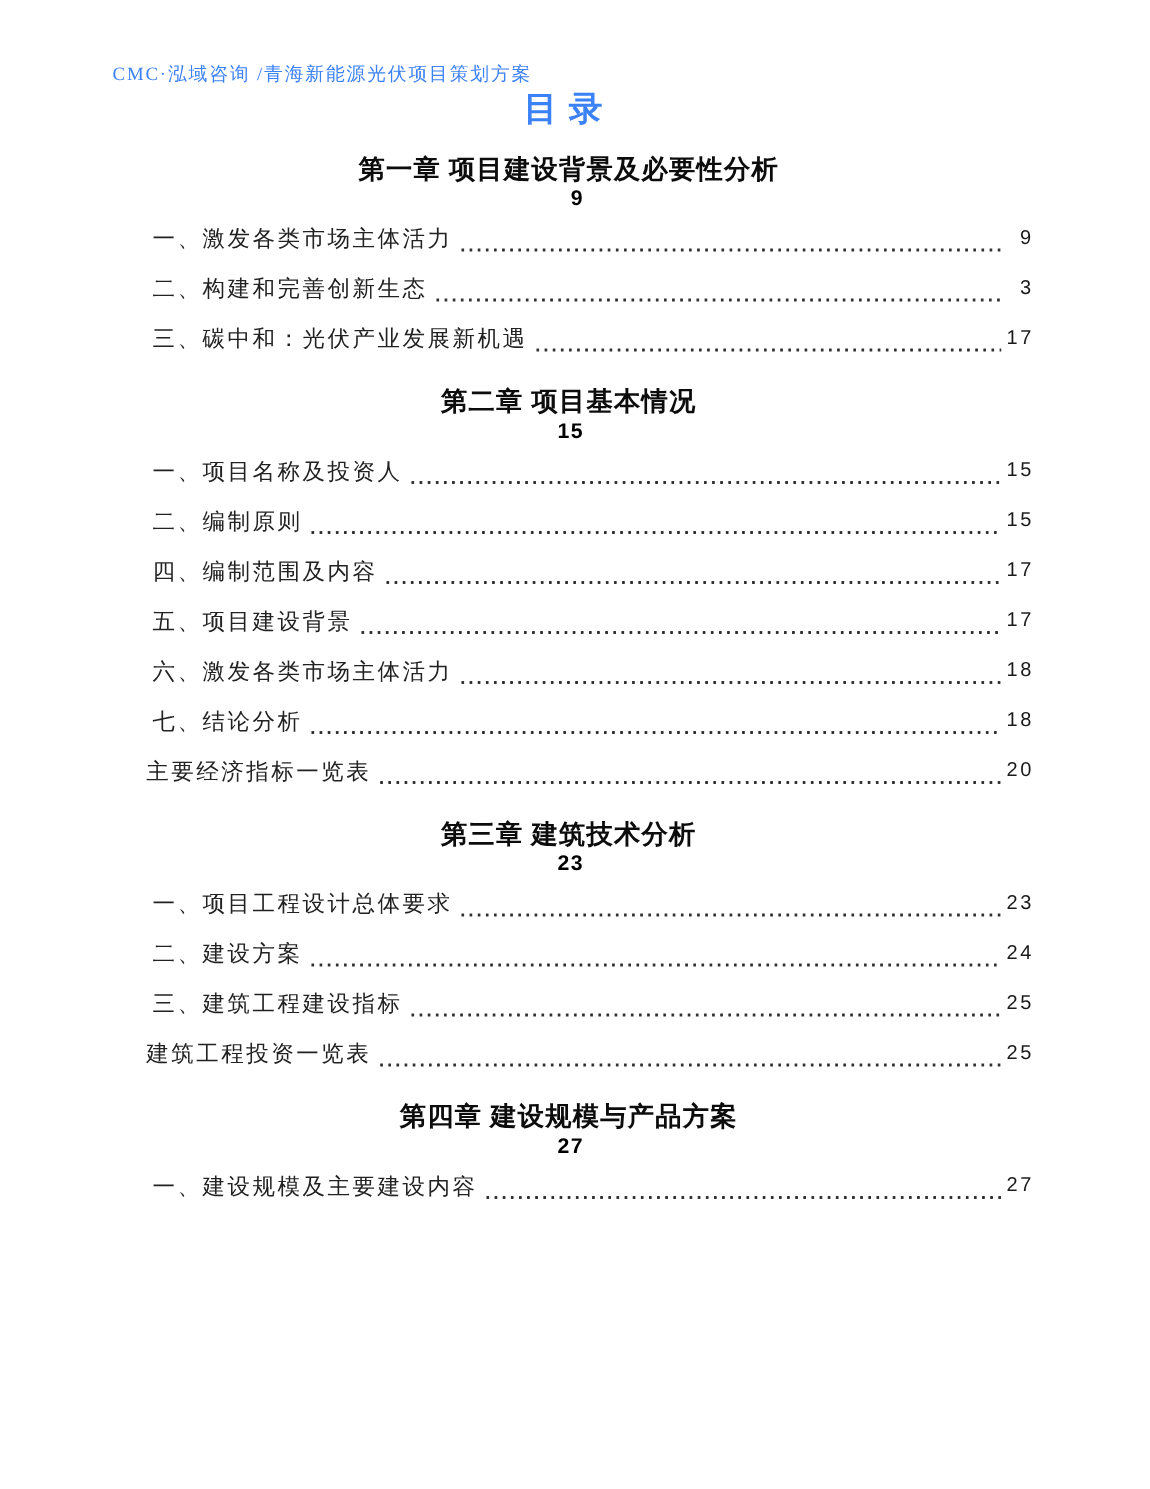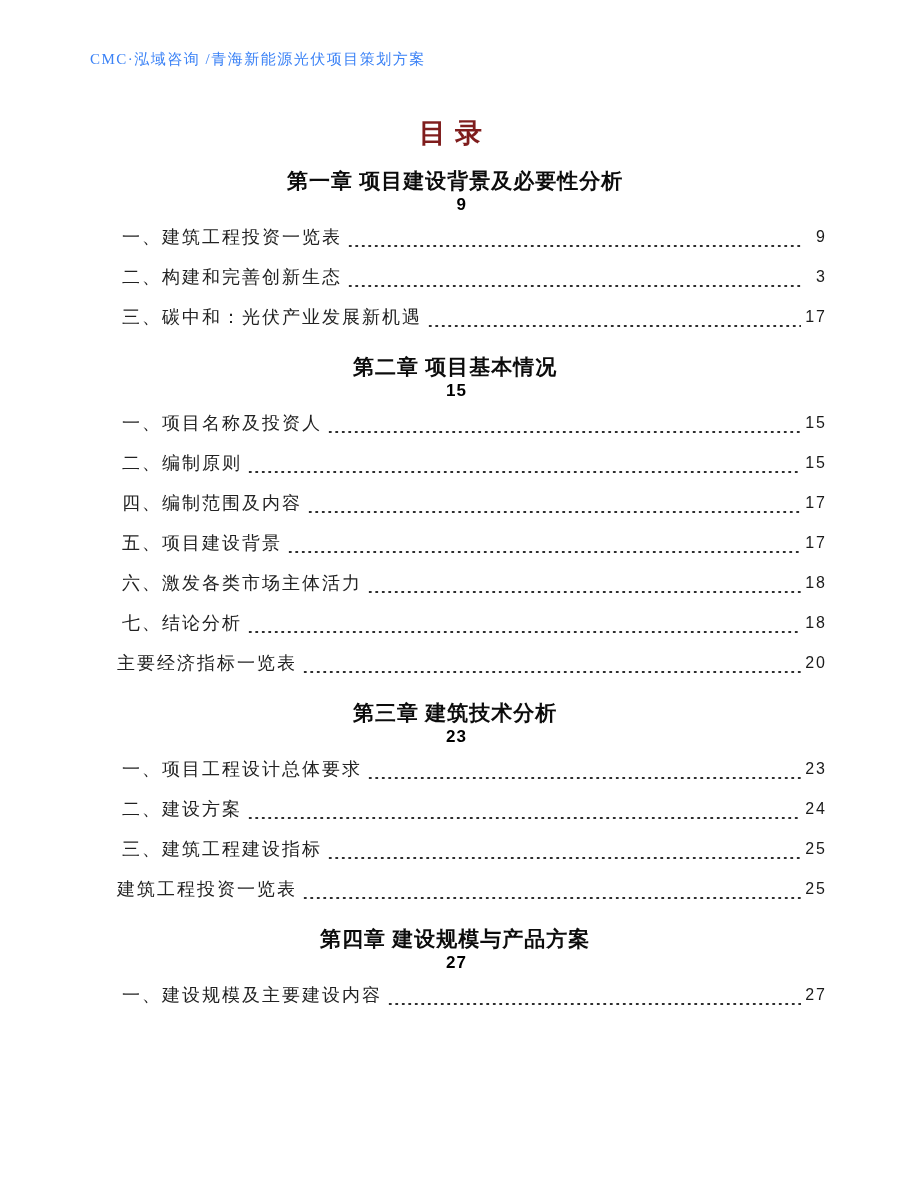--- a/index.html
+++ b/index.html
@@ -21,26 +21,25 @@
   }
   .doc-header {
     padding-left: 7px;
     font-size: 15px;
     letter-spacing: 1.5px;
     color: #3b82f6;
     font-family: "Liberation Serif", serif;
     white-space: nowrap;
   }
   .doc-title {
-    margin-top: 46px;
     text-align: center;
     font-size: 27px;
     font-weight: bold;
     letter-spacing: 9px;
-    color: #7f1d1d;
+    color: #3b82f6;
     font-family: "Liberation Serif", serif;
   }
   .toc {
     margin-top: 12px;
   }
   .row {
     display: flex;
     align-items: center;
     white-space: nowrap;
   }
@@ -108,21 +107,21 @@
 
   <div class="toc">
 
     <div class="row lvl1">
       <span class="lbl">第一章 项目建设背景及必要性分析</span>
       <span class="leader"></span>
       <span class="pg">9</span>
     </div>
 
     <div class="row lvl2">
-      <span class="lbl">一、建筑工程投资一览表</span>
+      <span class="lbl">一、激发各类市场主体活力</span>
       <span class="leader"></span>
       <span class="pg">9</span>
     </div>
 
     <div class="row lvl2">
       <span class="lbl">二、构建和完善创新生态</span>
       <span class="leader"></span>
       <span class="pg">3</span>
     </div>
 

